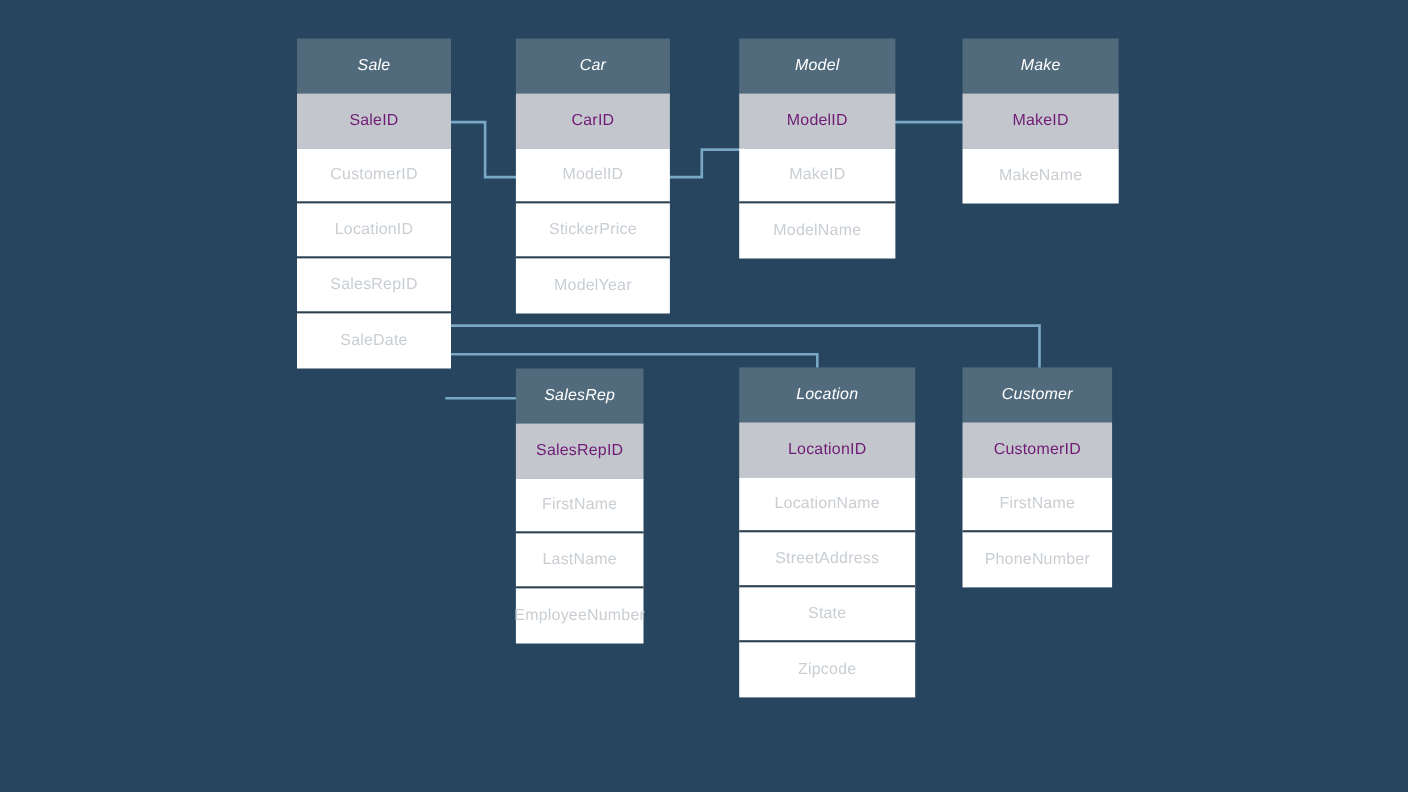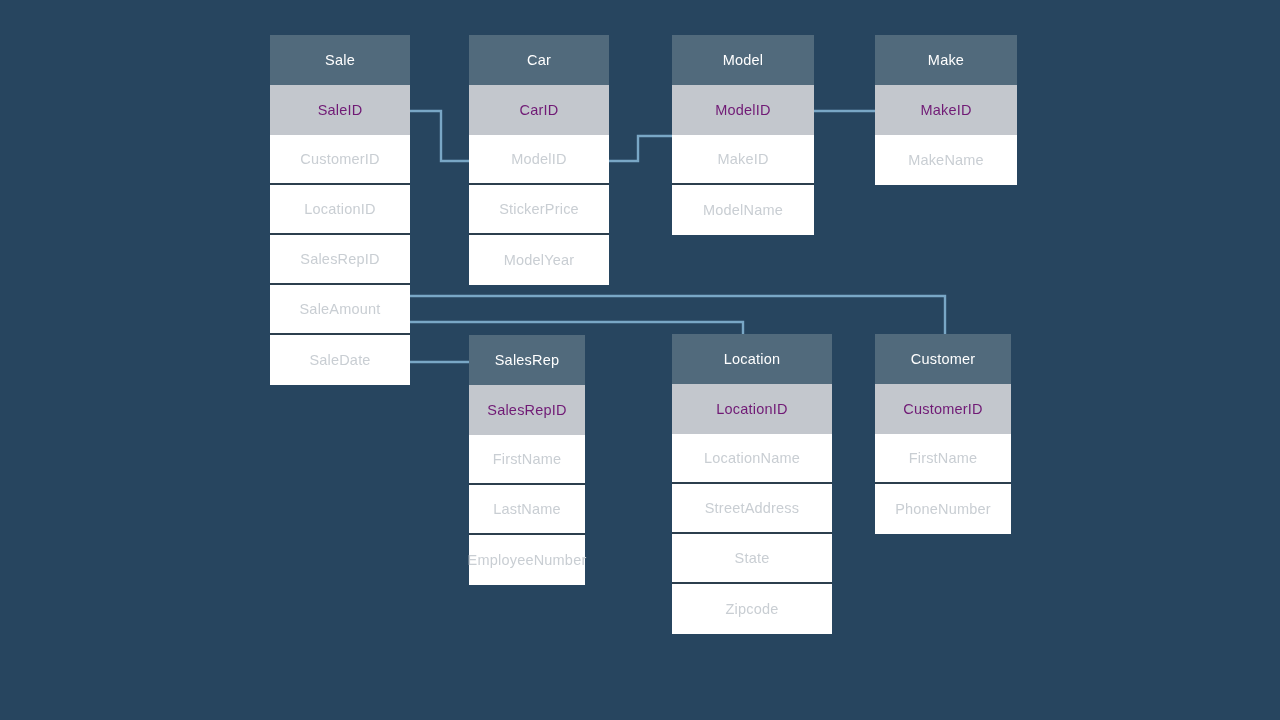--- a/index.html
+++ b/index.html
@@ -42,20 +42,21 @@
 
   .entity-header {
     height: 50px;
     background: #516a7c;
     color: #ffffff;
     font-size: 14.5px;
     display: flex;
     align-items: center;
     justify-content: center;
     letter-spacing: .2px;
+    font-style: italic;
   }
 
   .field {
     height: 50px;
     background: #ffffff;
     color: #c9ced3;
     font-size: 14.5px;
     display: flex;
     align-items: center;
     justify-content: center;
@@ -94,21 +95,20 @@
       <path d="M 406 362 L 474 362"></path>
     </g>
   </svg>
 
   <div class="entity" style="left:270px; top:35px; width:140px;">
     <div class="entity-header">Sale</div>
     <div class="field pk">SaleID</div>
     <div class="field">CustomerID</div>
     <div class="field">LocationID</div>
     <div class="field">SalesRepID</div>
-    <div class="field">SaleAmount</div>
     <div class="field">SaleDate</div>
   </div>
 
   <div class="entity" style="left:469px; top:35px; width:140px;">
     <div class="entity-header">Car</div>
     <div class="field pk">CarID</div>
     <div class="field">ModelID</div>
     <div class="field">StickerPrice</div>
     <div class="field">ModelYear</div>
   </div>

